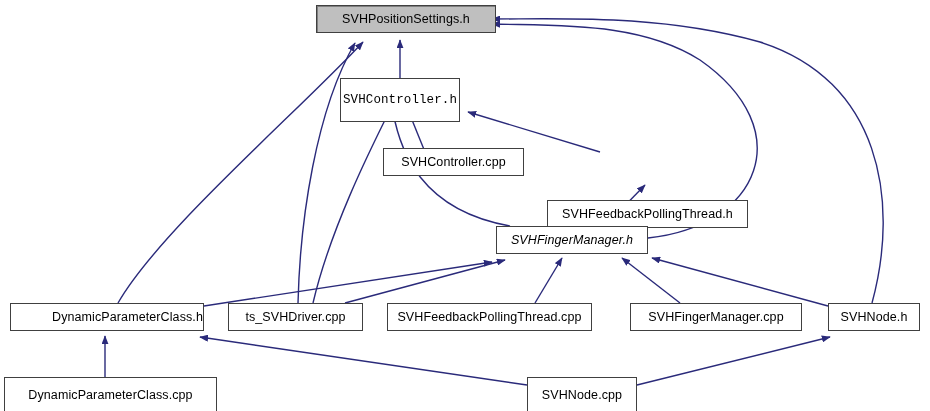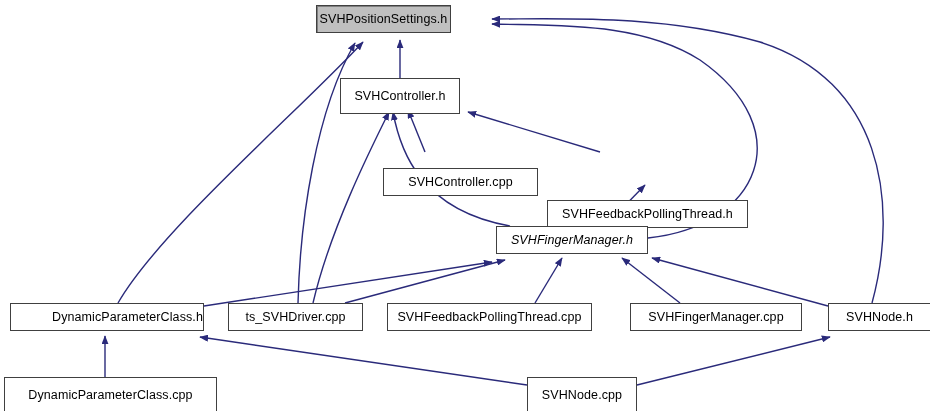--- a/index.html
+++ b/index.html
@@ -73,48 +73,48 @@
         <path d="M 345,303 L 505,260" fill="none" stroke="#2a2a7a" stroke-width="1.4" marker-end="url(#arrowhead)"></path>
         <path d="M 535,303 L 562,258" fill="none" stroke="#2a2a7a" stroke-width="1.4" marker-end="url(#arrowhead)"></path>
         <path d="M 680,303 L 622,258" fill="none" stroke="#2a2a7a" stroke-width="1.4" marker-end="url(#arrowhead)"></path>
         <path d="M 828,306 L 652,258" fill="none" stroke="#2a2a7a" stroke-width="1.4" marker-end="url(#arrowhead)"></path>
         <path d="M 105,377 L 105,336" fill="none" stroke="#2a2a7a" stroke-width="1.4" marker-end="url(#arrowhead)"></path>
         <path d="M 527,385 L 200,337" fill="none" stroke="#2a2a7a" stroke-width="1.4" marker-end="url(#arrowhead)"></path>
         <path d="M 637,385 L 830,337" fill="none" stroke="#2a2a7a" stroke-width="1.4" marker-end="url(#arrowhead)"></path>
       </g>
   </svg>
   <div id="nodes-group">
-      <div class="node root" style="left: 316px; top: 5px; width: 135px; height: 28px;">
+      <div class="node root" style="left: 316px; top: 5px; width: 180px; height: 28px;">
         <span class="node-label">SVHPositionSettings.h</span>
       </div>
-      <div class="node" style="left: 340px; top: 78px; width: 120px; height: 36px;">
+      <div class="node" style="left: 340px; top: 78px; width: 120px; height: 44px; font-family: Liberation Mono, monospace;">
         <span class="node-label">SVHController.h</span>
       </div>
-      <div class="node" style="left: 383px; top: 168px; width: 155px; height: 28px;">
+      <div class="node" style="left: 383px; top: 148px; width: 141px; height: 28px;">
         <span class="node-label">SVHController.cpp</span>
       </div>
       <div class="node" style="left: 547px; top: 152px; width: 201px; height: 28px; margin-top: 48px;">
         <span class="node-label">SVHFeedbackPollingThread.h</span>
       </div>
       <div class="node" style="left: 496px; top: 226px; width: 152px; height: 28px; font-style: italic;">
         <span class="node-label">SVHFingerManager.h</span>
       </div>
       <div class="node" style="left: 10px; top: 303px; width: 194px; height: 28px; justify-content: flex-end;">
         <span class="node-label">DynamicParameterClass.h</span>
       </div>
       <div class="node" style="left: 228px; top: 303px; width: 135px; height: 28px;">
         <span class="node-label">ts_SVHDriver.cpp</span>
       </div>
       <div class="node" style="left: 387px; top: 303px; width: 205px; height: 28px;">
         <span class="node-label">SVHFeedbackPollingThread.cpp</span>
       </div>
       <div class="node" style="left: 630px; top: 303px; width: 172px; height: 28px;">
         <span class="node-label">SVHFingerManager.cpp</span>
       </div>
-      <div class="node" style="left: 828px; top: 303px; width: 103px; height: 28px; text-align: center;">
+      <div class="node" style="left: 828px; top: 303px; width: 92px; height: 28px; text-align: center;">
         <span class="node-label">SVHNode.h</span>
       </div>
       <div class="node" style="left: 4px; top: 377px; width: 213px; height: 36px;">
         <span class="node-label">DynamicParameterClass.cpp</span>
       </div>
       <div class="node" style="left: 527px; top: 377px; width: 110px; height: 36px;">
         <span class="node-label">SVHNode.cpp</span>
       </div>
     </div>
 </div>

